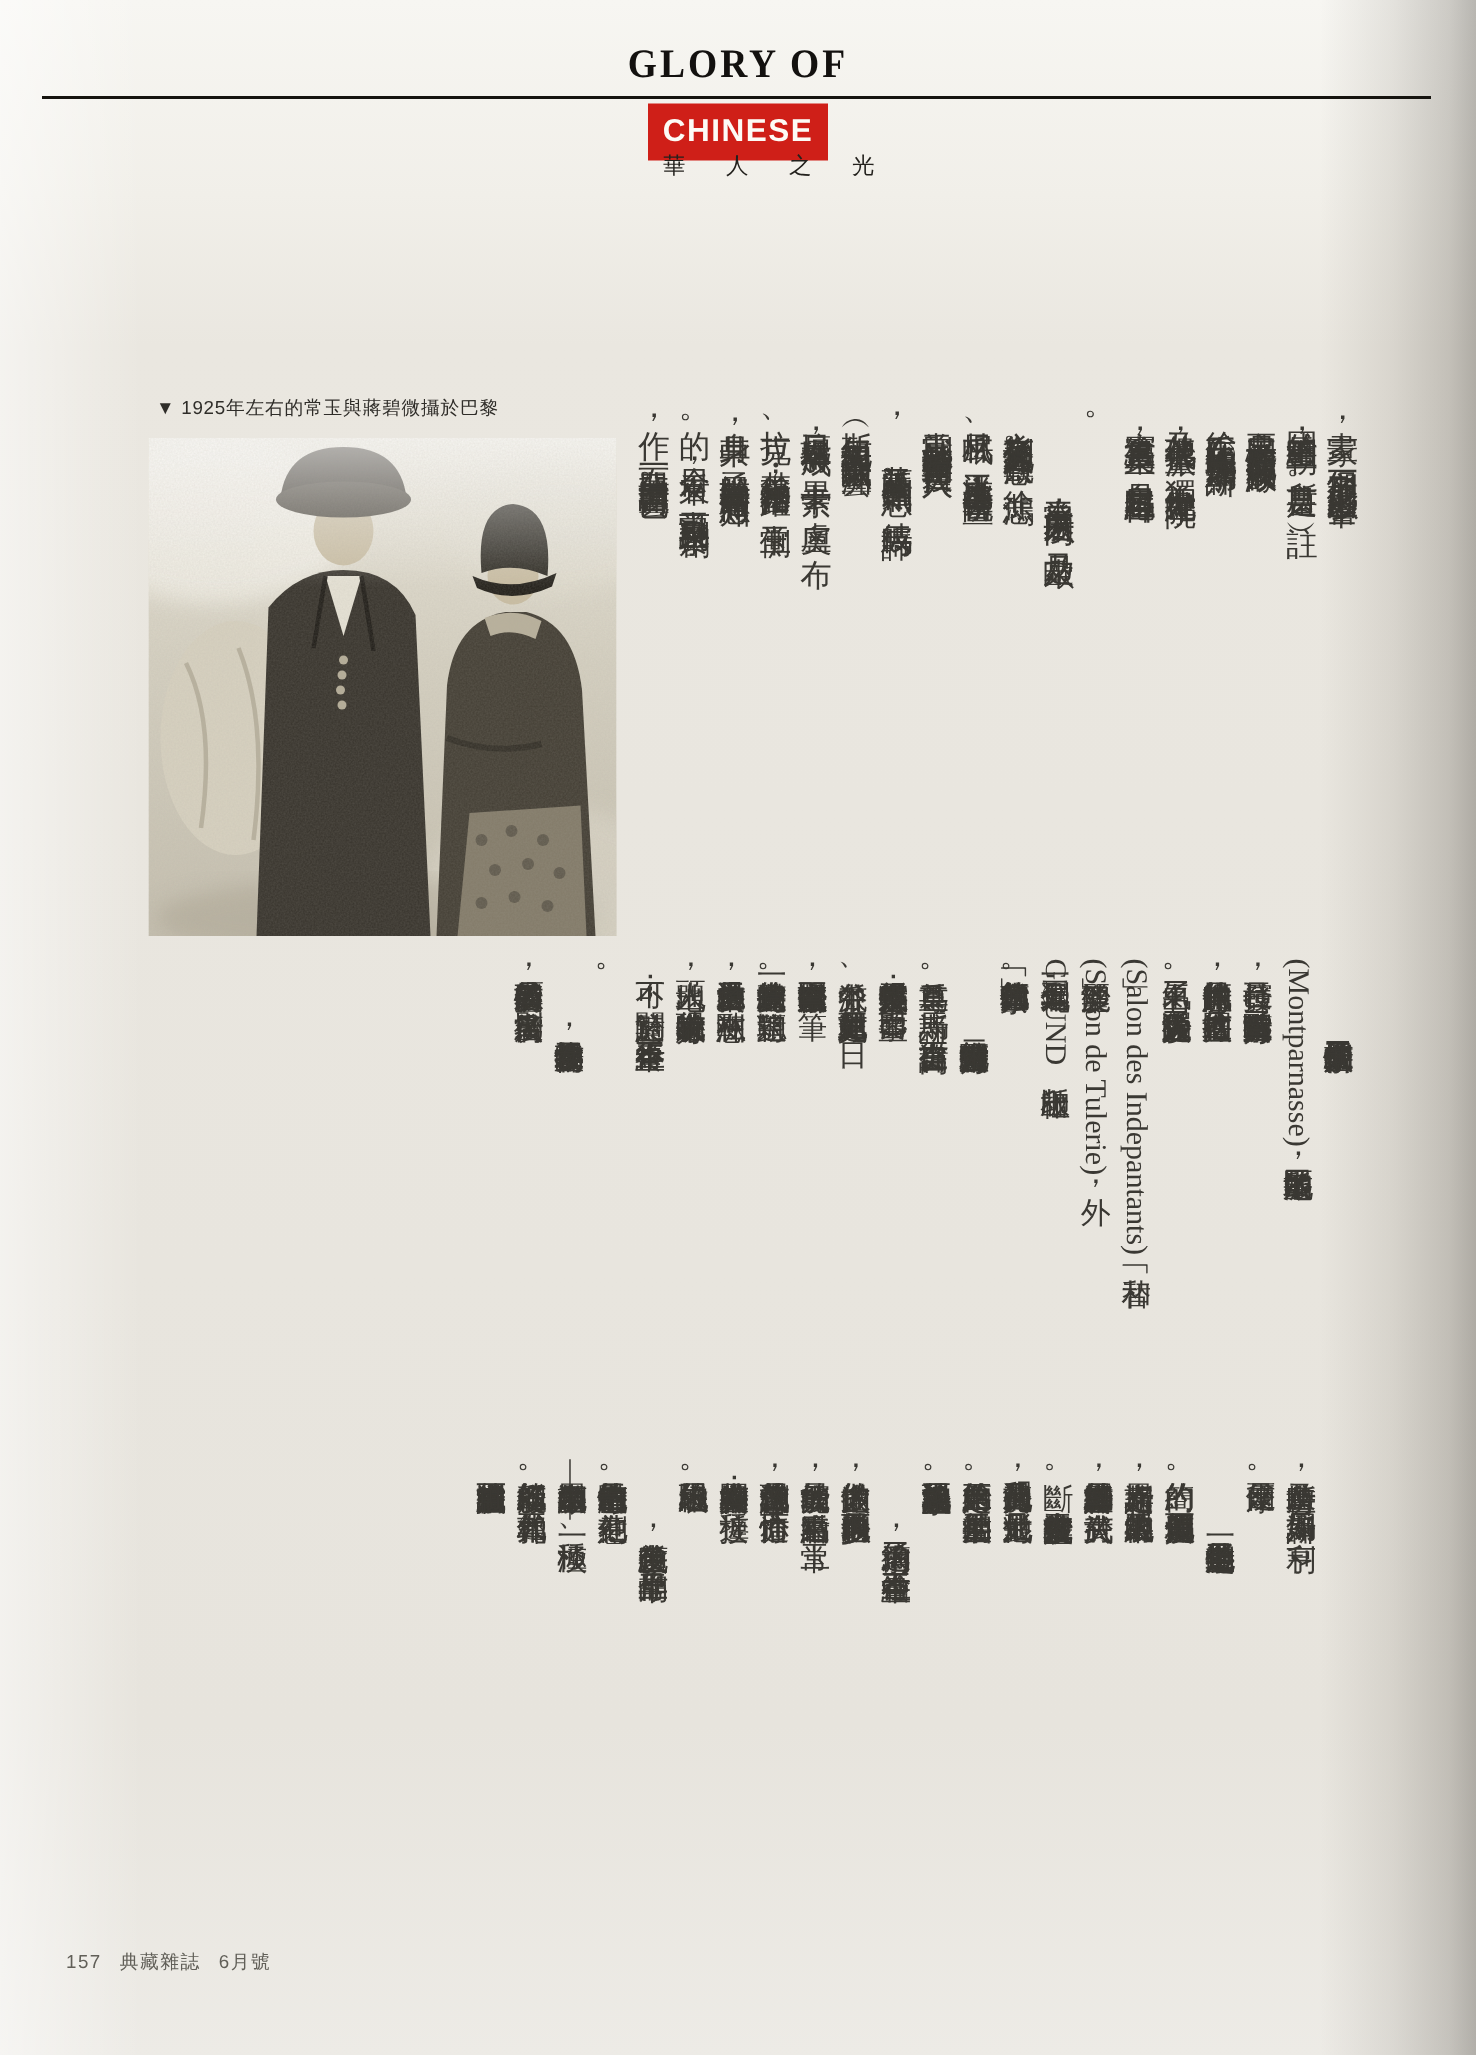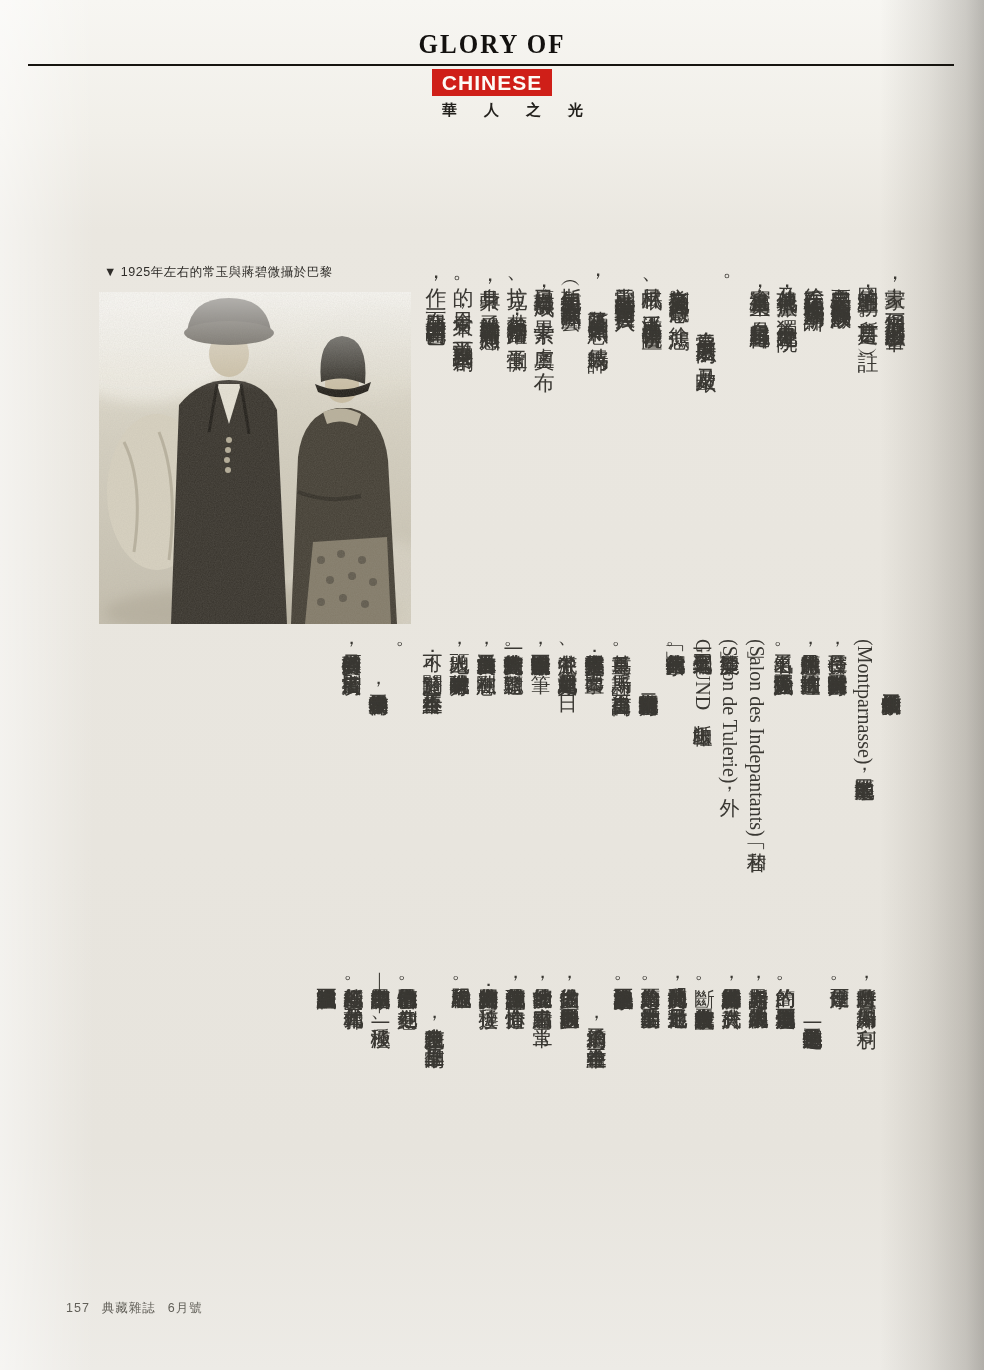--- a/index.html
+++ b/index.html
@@ -13,49 +13,49 @@
   }
   
   .glory {
     position:absolute; top:30px; left:0; right:0; text-align:center;
     font-size:25px; font-weight:bold; letter-spacing:2px; color:#13110f;
     font-family:"Liberation Serif","DejaVu Serif",serif; transform:scaleY(1.08);
   }
   .rule { position:absolute; top:64px; left:28px; right:30px; border-top:2px solid #16140f; }
   .redbox {
     position:absolute; top:69px; left:50%; transform:translateX(-50%);
-    width:120px; height:27px; background:#cf1f18;
+    width:120px; height:38px; background:#cf1f18;
     display:flex; align-items:center; justify-content:center;
   }
   .redbox span {
     color:#fdfbf6; font-family:"Liberation Sans","DejaVu Sans",sans-serif;
     font-weight:bold; font-size:21px; letter-spacing:1px;
   }
   .tagline {
     position:absolute; top:101px; left:0; right:0; text-align:center;
-    font-size:15px; color:#23211d; letter-spacing:27px; padding-left:30px; font-weight:bold;margin-left:38px;
+    font-size:15px; color:#23211d; letter-spacing:27px; padding-left:30px; font-weight:normal;margin-left:38px;
   }
   
   .caption {
     position:absolute; top:264px; left:104px;
     font-family:"Liberation Sans","DejaVu Sans",sans-serif;
     font-size:12.5px; color:#2f2d29; letter-spacing:.5px;
   }
   .photo-svg { position:absolute; top:292px; left:99px; }
   
   .vblock { position:absolute; writing-mode:vertical-rl; color:#3a3833; }
   .vblock .vcol { line-height:27px; white-space:nowrap; }
   .b1 { top:271px; right:76px;  height:364px; }
   .b1 .vcol { font-size:21px; letter-spacing:1.5px; }
   .b2 { top:639px; right:79px;  height:324px; }
   .b3 { top:973px; right:104px; height:324px; }
   .b2 .vcol, .b3 .vcol { font-size:20px; letter-spacing:0px; }
   
   .pagefooter {
-    position:absolute; left:66px; top:1300px;
+    position:absolute; left:44px; top:1300px;
     font-family:"Liberation Sans","DejaVu Sans",sans-serif;
     font-size:12.5px; color:#615f58; letter-spacing:1px;
   }
   .pagefooter span { margin-right:12px; }
 </style>
 </head>
 <body>
 
 <div class="page">
 

